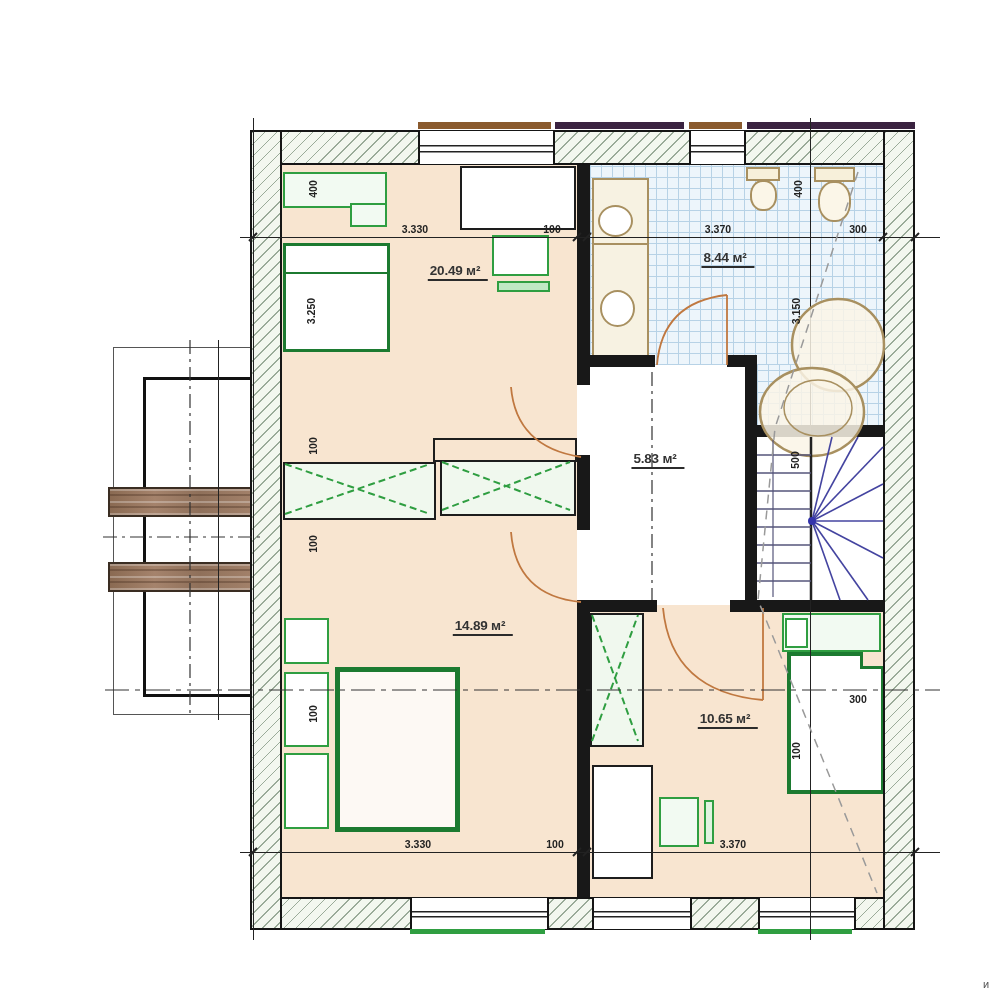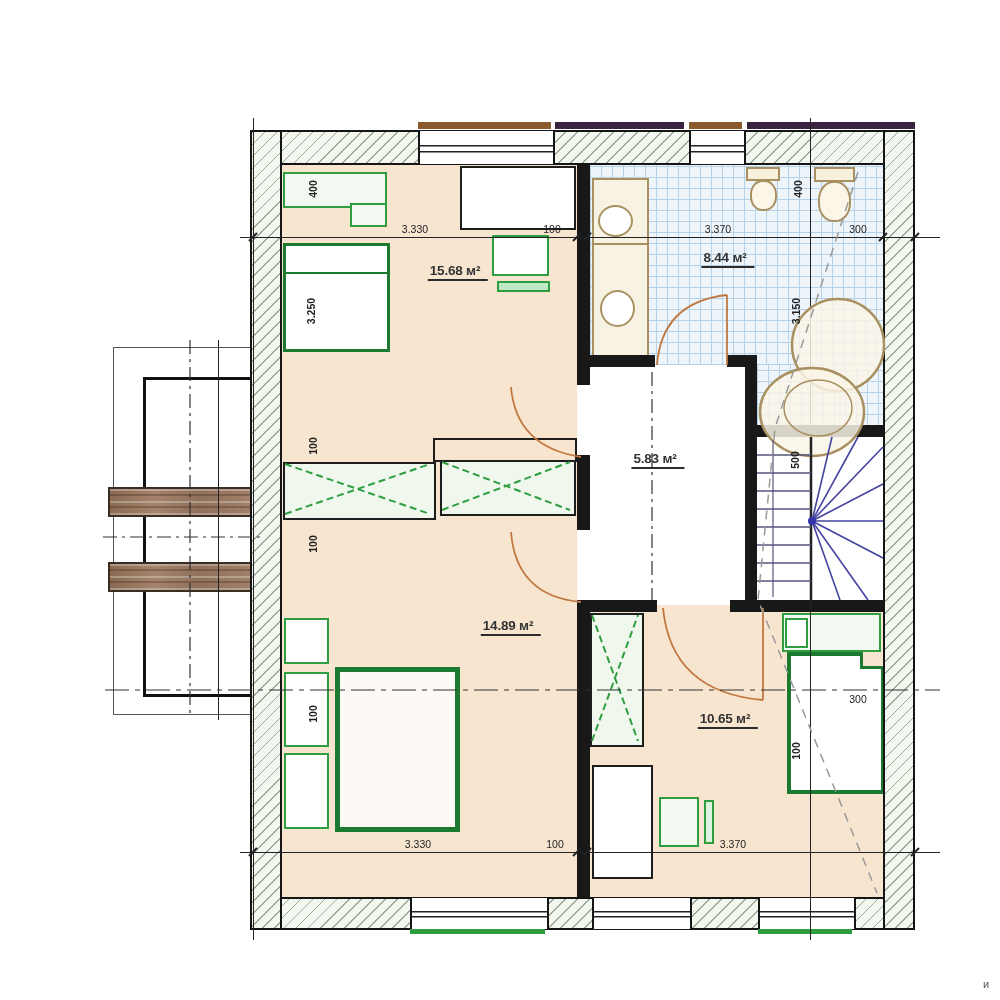--- a/index.html
+++ b/index.html
@@ -15,21 +15,21 @@
   .win{background:
       linear-gradient(#222,#222) 0 44%/100% 1.5px no-repeat,
       linear-gradient(#222,#222) 0 62%/100% 1.5px no-repeat,#fff;
       border-left:2px solid #151515;border-right:2px solid #151515;}
   .pt{background:#181818;}
   .fg{border:3px solid #1c7a30;background:#fff;}
   .fg2{border:2.5px solid #2f9e41;background:#f2faf2;}
   .fk{border:2.5px solid #1d1d1d;background:#fff;}
   .xbox{border:2.5px solid #1d1d1d;background:#f0f8ee;}
   .tan{border:2.5px solid #a89060;background:#f7f2e2;}
-  .hdim{font-size:10.5px;font-weight:normal;color:#222;transform:translateX(-50%);white-space:nowrap;}
+  .hdim{font-size:10.5px;font-weight:bold;color:#222;transform:translateX(-50%);white-space:nowrap;}
   .vdim{width:46px;text-align:center;transform:rotate(-90deg);font-size:10.5px;font-weight:bold;color:#222;white-space:nowrap;}
   .arealbl{font-size:13.5px;font-weight:bold;color:#333;border-bottom:2px solid #2b2b2b;
       padding:0 8px 1px 2px;letter-spacing:-.2px;transform:translateX(-50%);white-space:nowrap;margin-top:8px;}
   .axis{background:#222;}
   .beam{border:2px solid #3a2d22;background:
       repeating-linear-gradient(180deg,rgba(255,255,255,.28) 0 2px,rgba(0,0,0,0) 2px 5px,rgba(70,45,30,.35) 5px 7px,rgba(0,0,0,0) 7px 12px),
       linear-gradient(90deg,#8a6a52,#a5836c 30%,#8f705a 60%,#a5836c);}
   .wm{font-size:11px;color:#555;}
 </style>
 </head>
@@ -172,24 +172,24 @@
       <line x1="583" y1="241" x2="591" y2="233"></line>
         <line x1="879" y1="241" x2="887" y2="233"></line>
       <line x1="911" y1="241" x2="919" y2="233"></line>
       <line x1="249" y1="856" x2="257" y2="848"></line>
         <line x1="573" y1="856" x2="581" y2="848"></line>
       <line x1="583" y1="856" x2="591" y2="848"></line>
         <line x1="911" y1="856" x2="919" y2="848"></line>
     </g>
   </svg>
 
-  <div class="a arealbl" style="left:458px;top:255px;">15.68 м²</div>
+  <div class="a arealbl" style="left:458px;top:255px;">20.49 м²</div>
   <div class="a arealbl" style="left:728px;top:242px;">8.44 м²</div>
   <div class="a arealbl" style="left:658px;top:443px;">5.83 м²</div>
-  <div class="a arealbl" style="left:511px;top:610px;">14.89 м²</div>
+  <div class="a arealbl" style="left:483px;top:610px;">14.89 м²</div>
   <div class="a arealbl" style="left:728px;top:703px;">10.65 м²</div>
 
   <div class="a hdim" style="left:415px;top:223px;">3.330</div>
   <div class="a hdim" style="left:552px;top:223px;">100</div>
   <div class="a hdim" style="left:718px;top:223px;">3.370</div>
   <div class="a hdim" style="left:858px;top:223px;">300</div>
 
   <div class="a hdim" style="left:418px;top:838px;">3.330</div>
   <div class="a hdim" style="left:555px;top:838px;">100</div>
   <div class="a hdim" style="left:733px;top:838px;">3.370</div>

